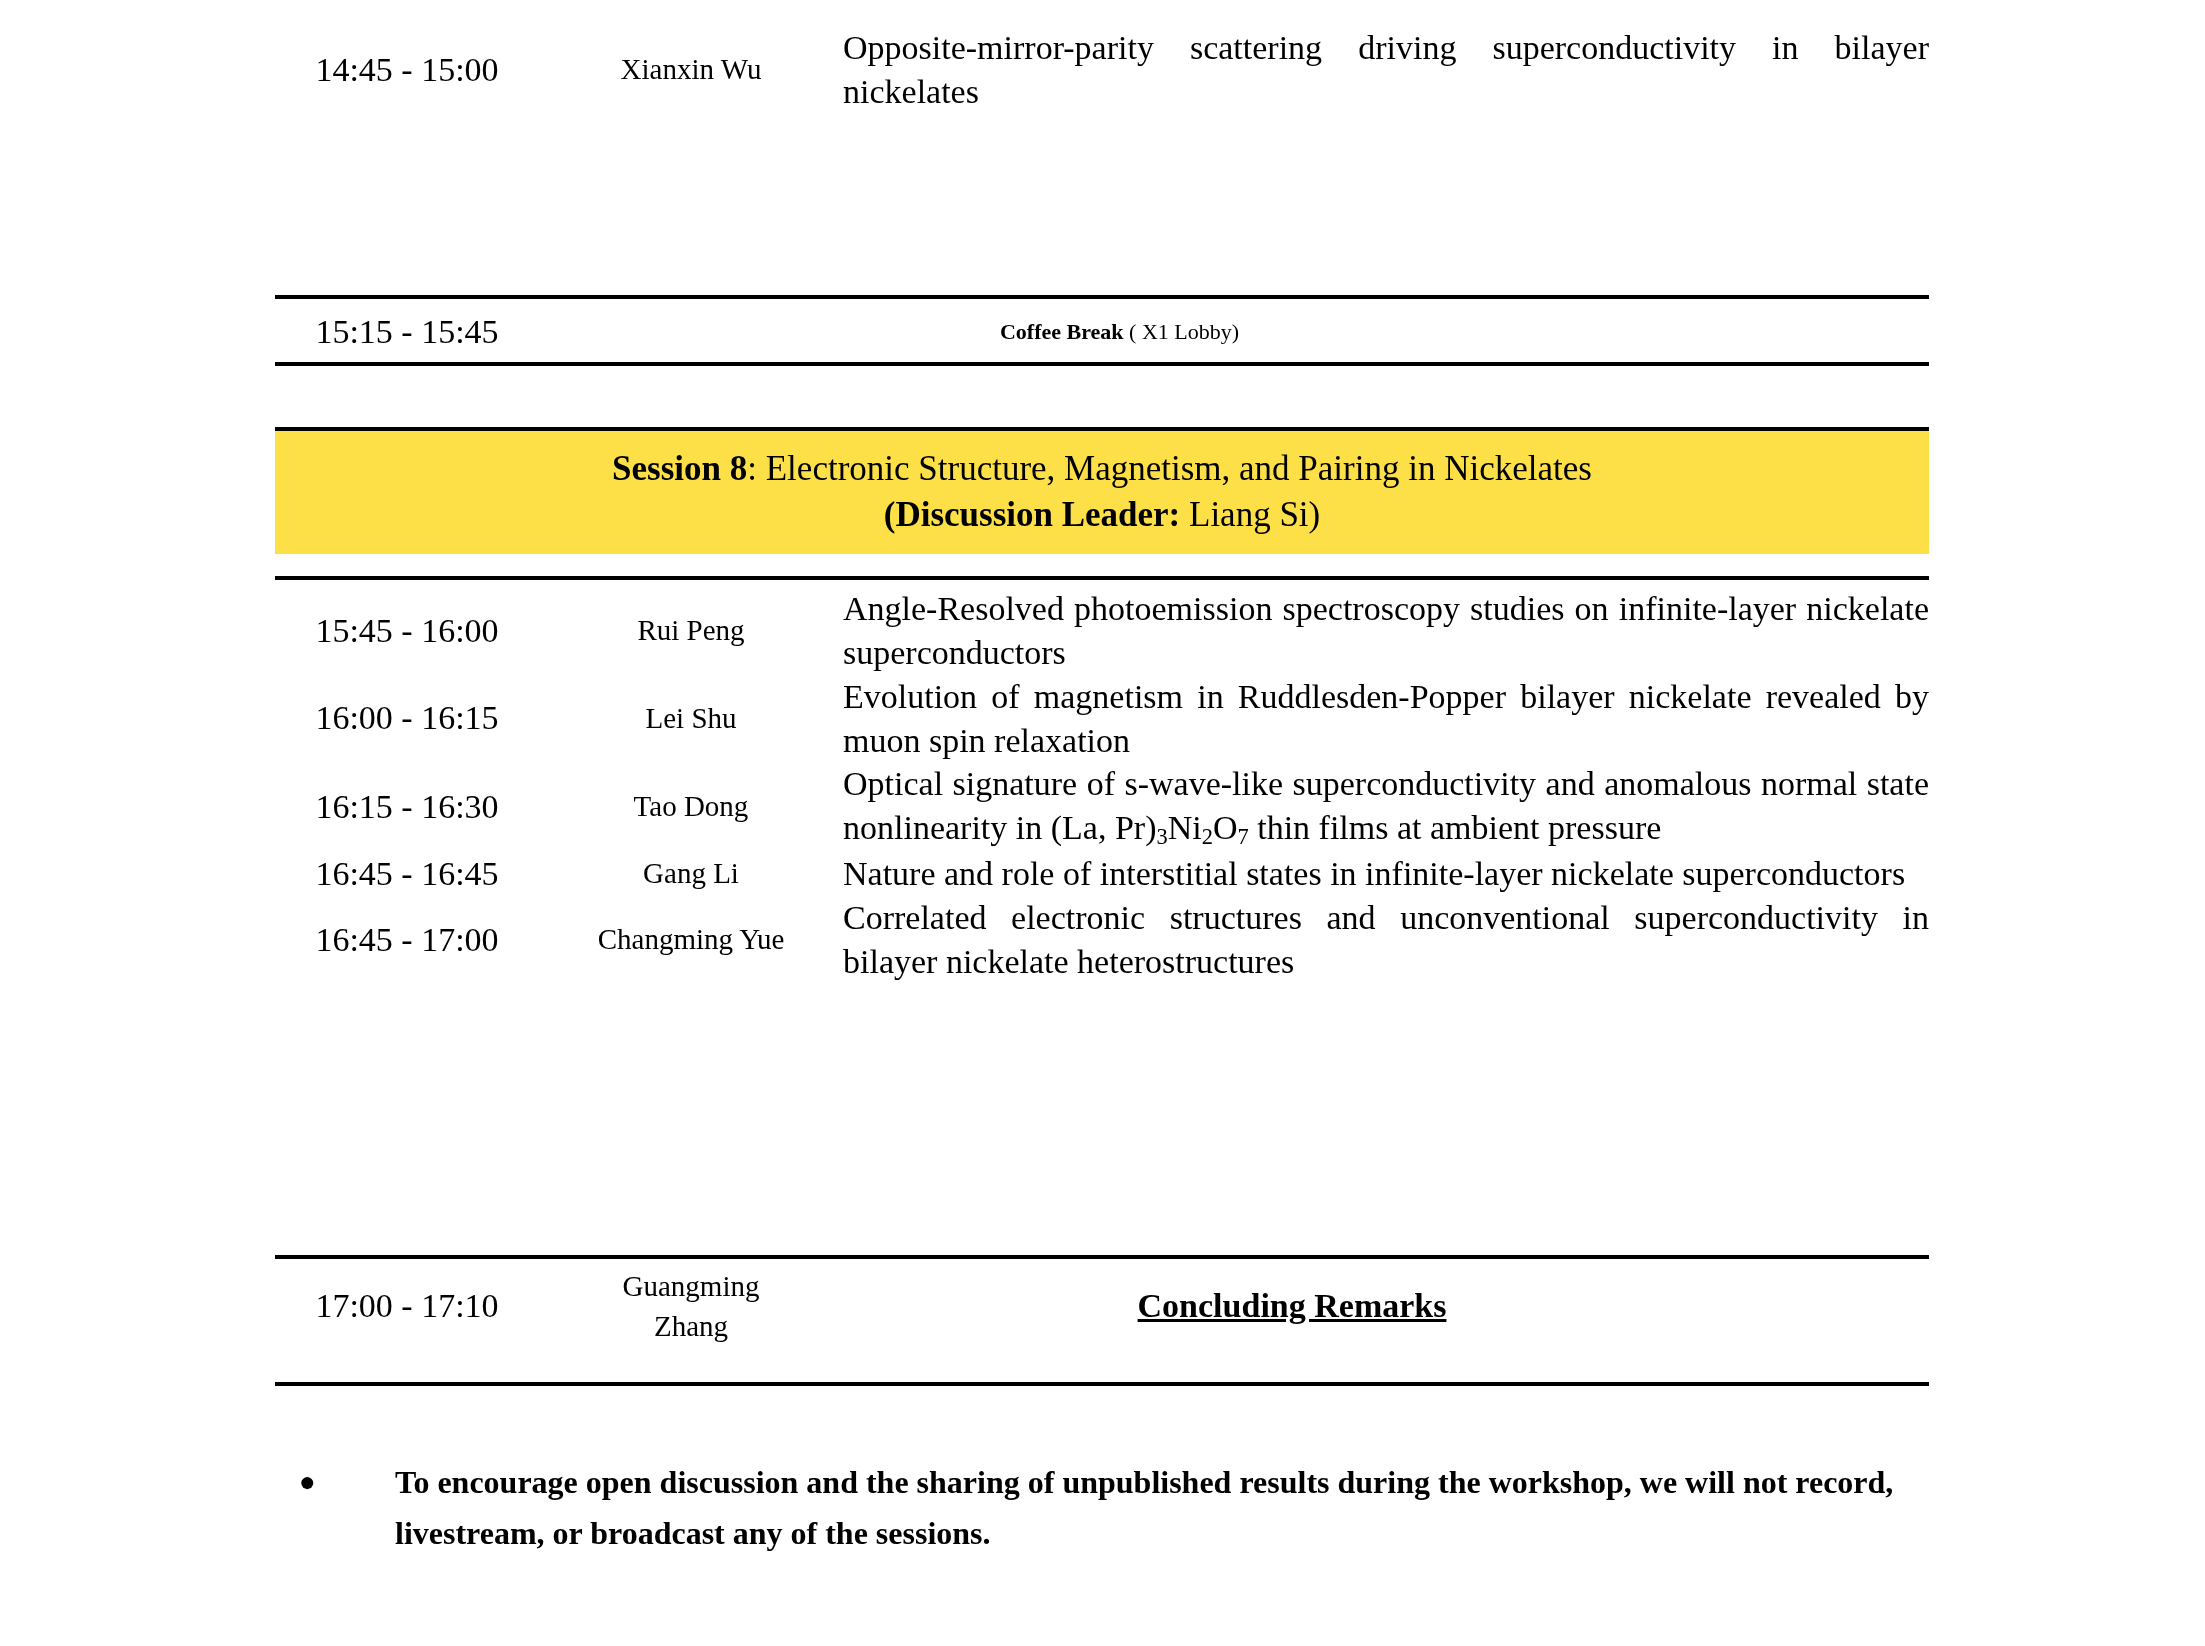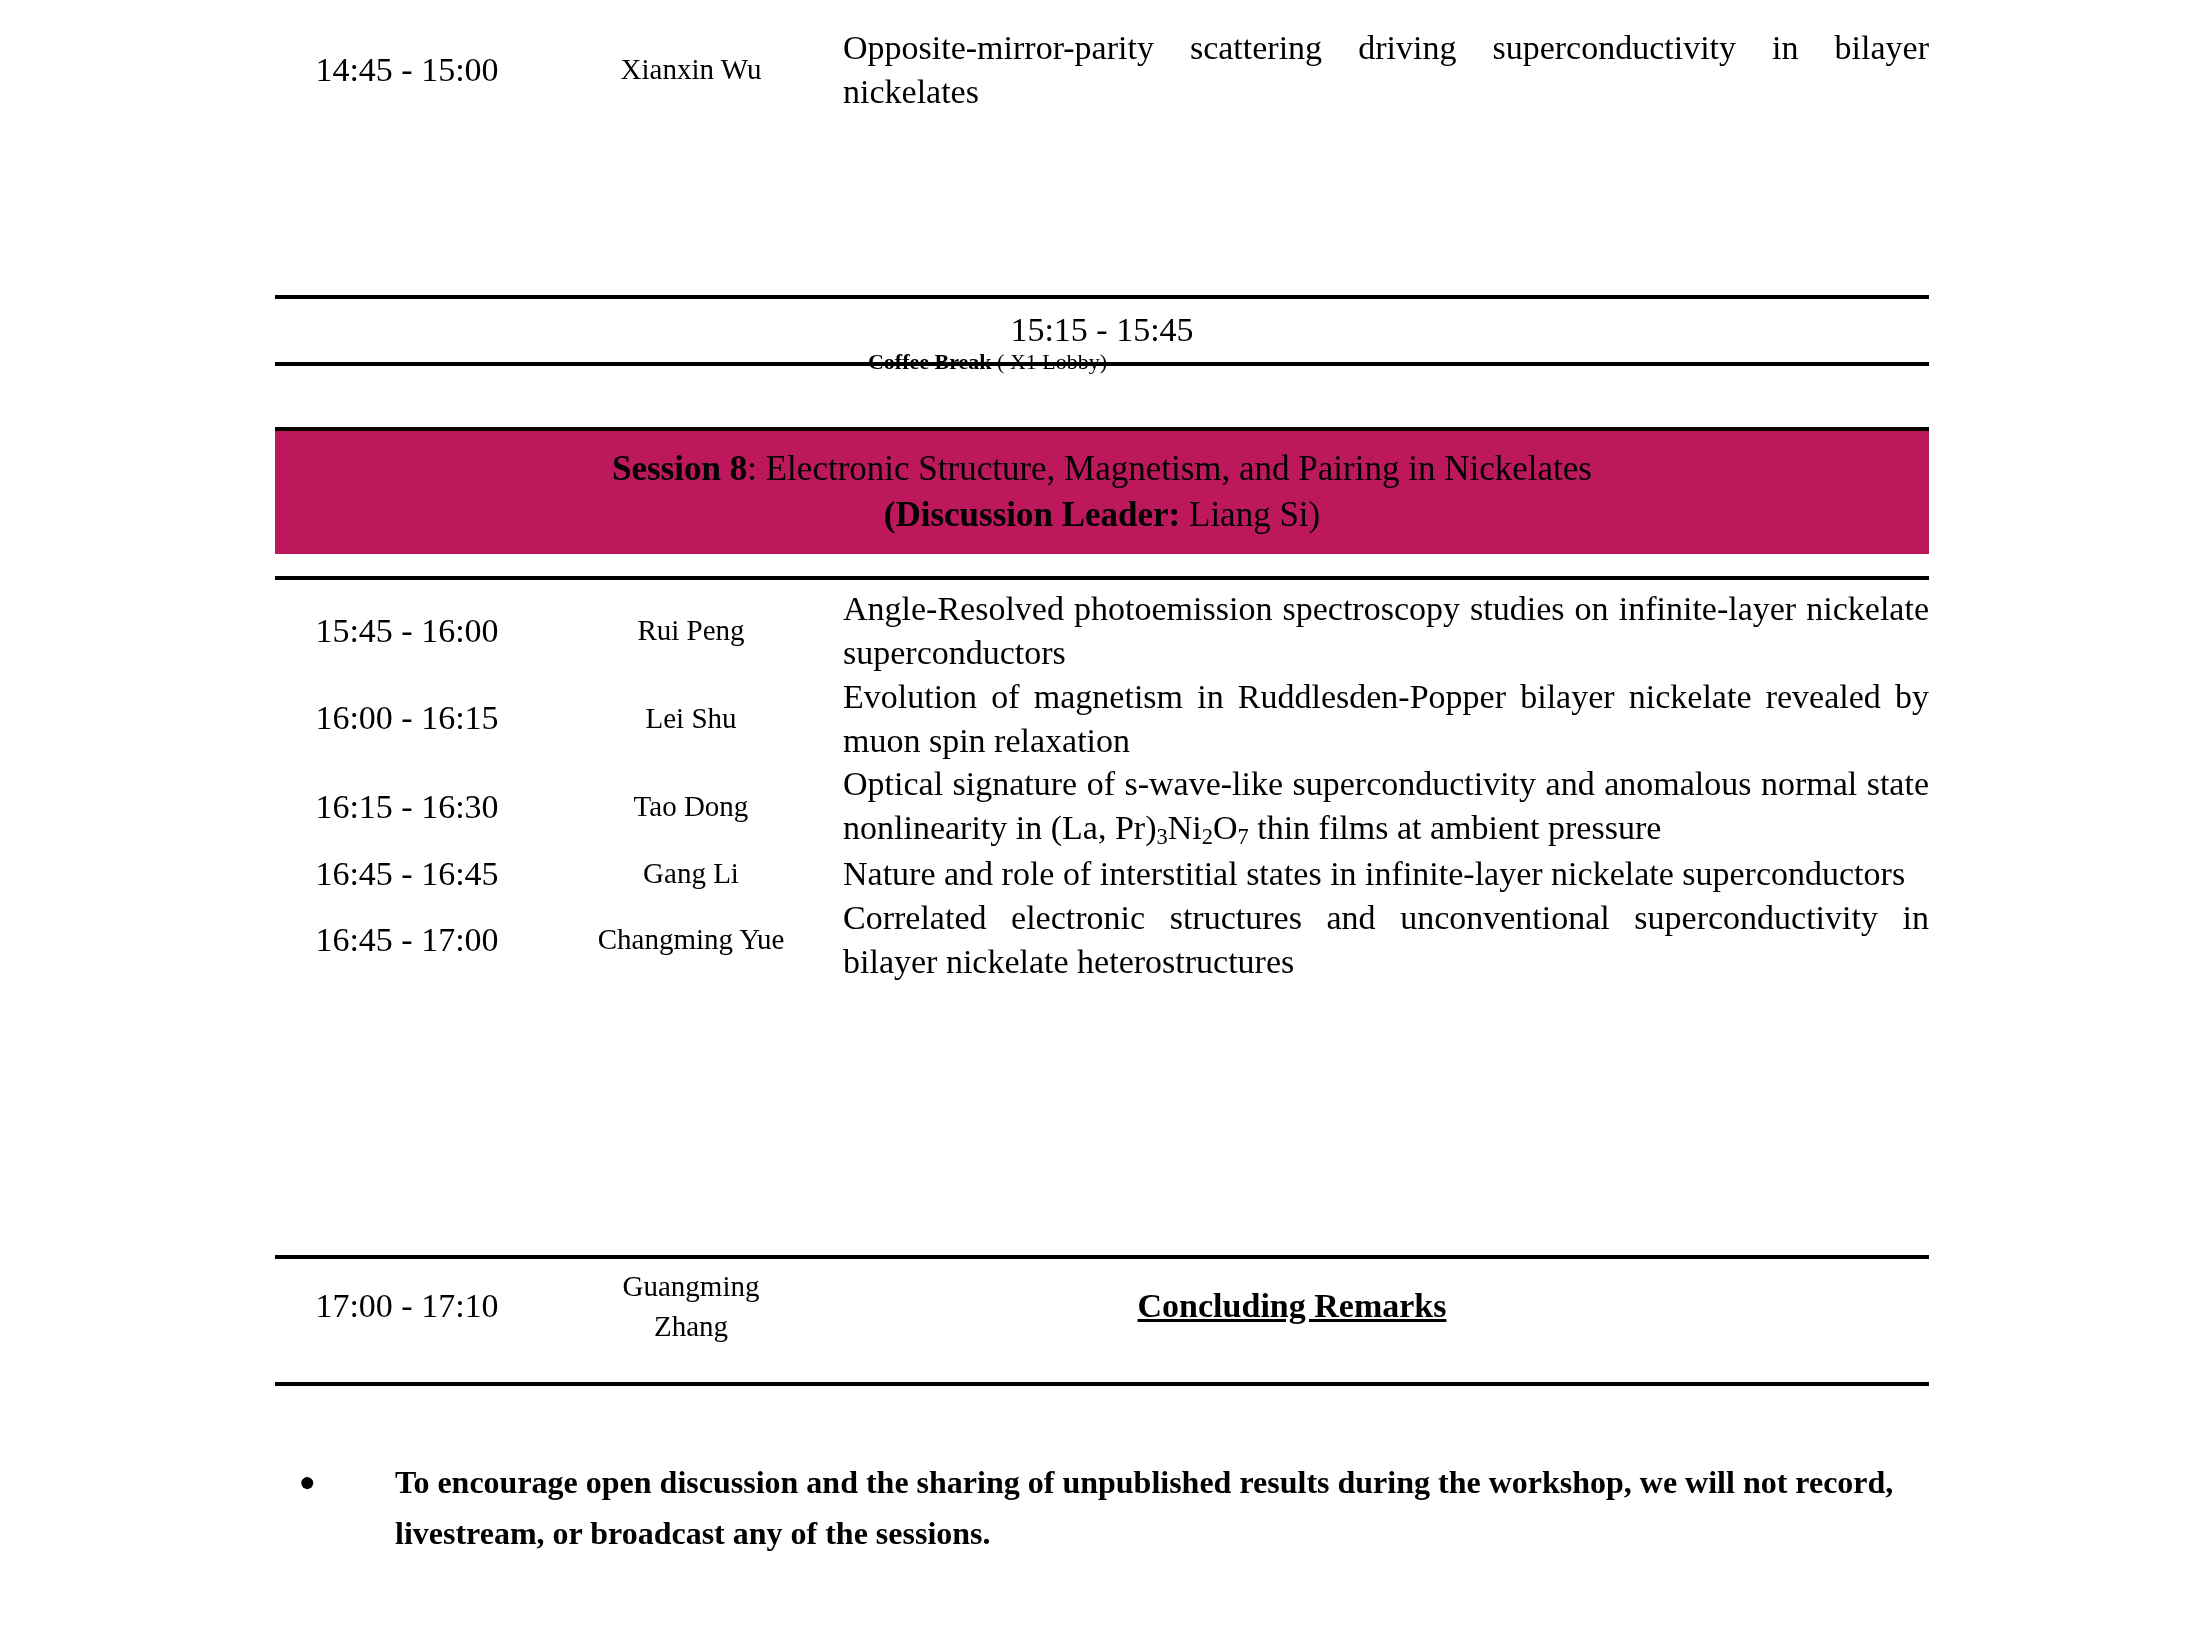--- a/index.html
+++ b/index.html
@@ -73,41 +73,40 @@
   }
 
   
   .break-row {
     position: absolute;
     left: 275px;
     width: 1654px;
     height: 42px;
     display: flex;
     align-items: center;
-    flex-direction: column;
   }
   .break-time {
     width: 264px;
     text-align: center;
     font-size: 34px;
   }
   .break-label {
     flex: 1;
     text-align: center;
     font-size: 22px;
     padding-right: 229px;
   }
   .b { font-weight: bold; }
 
   
   .session-banner {
     position: absolute;
     left: 275px;
     width: 1654px;
-    background: #be185d;
+    background: #fde047;
     text-align: center;
     font-size: 35px;
     line-height: 1.30;
     padding: 15.3px 0 16.7px 0;
     box-sizing: border-box;
   }
 
   
   .footer-note {
     position: absolute;

